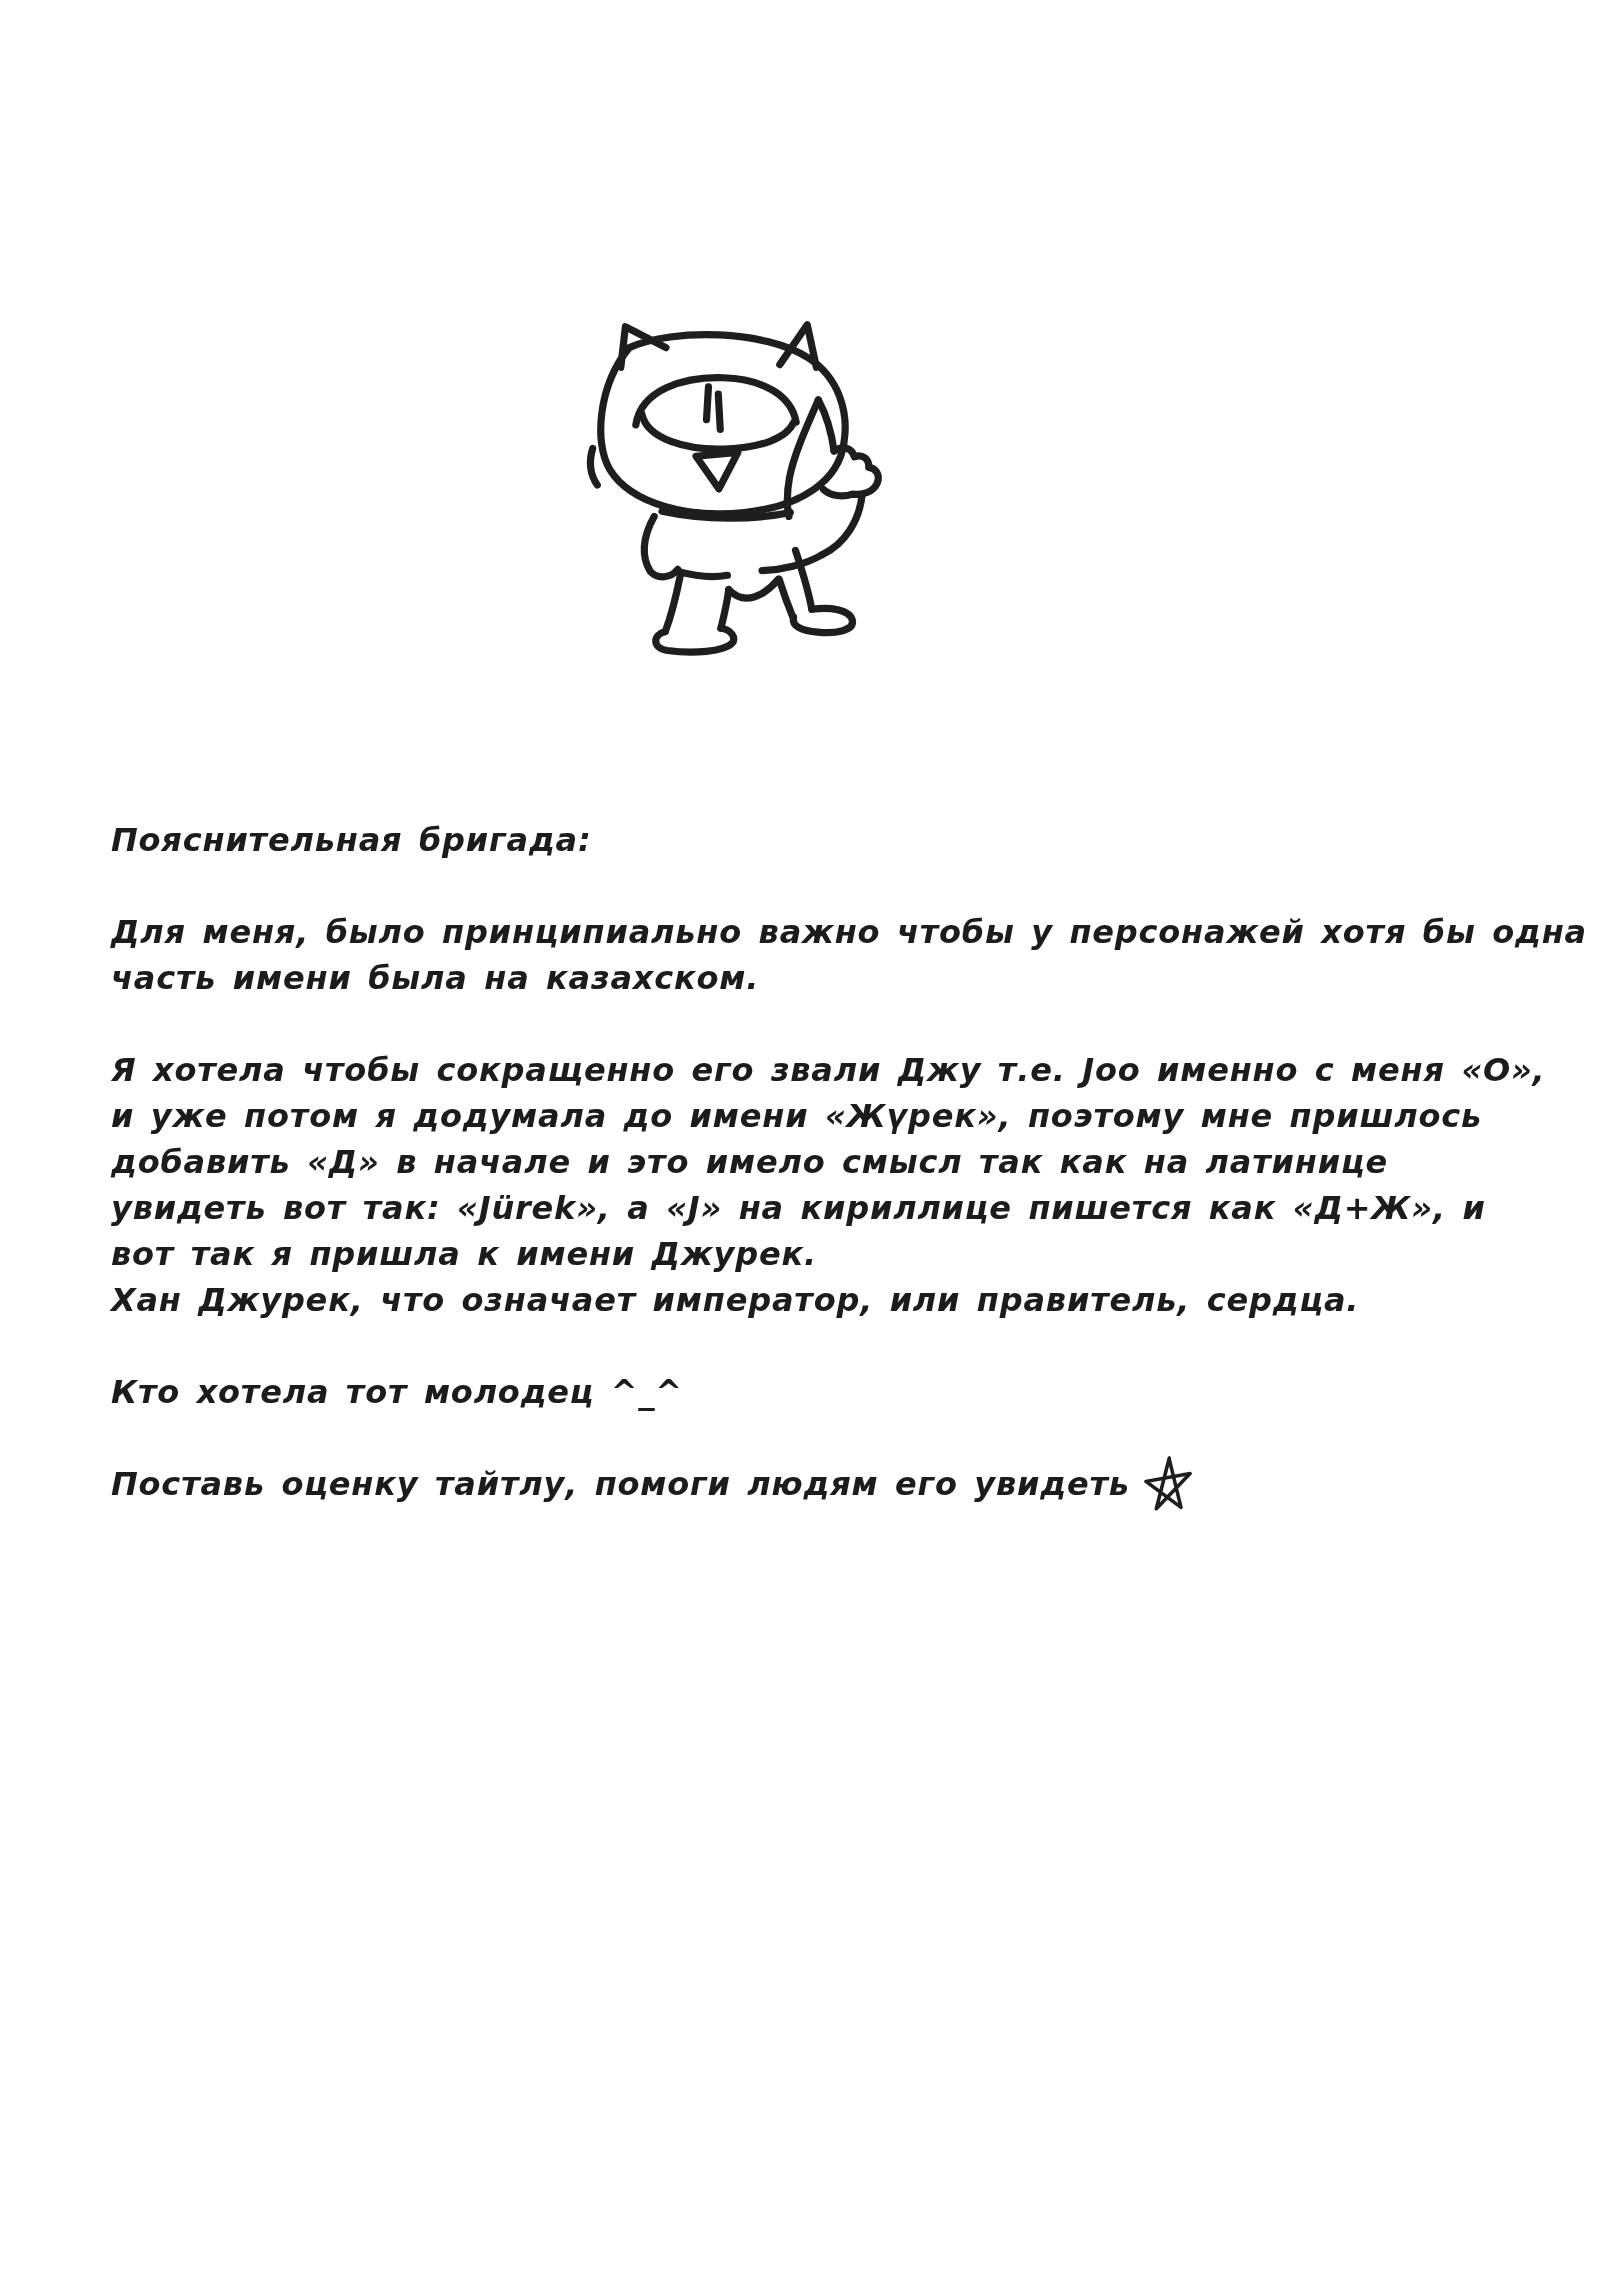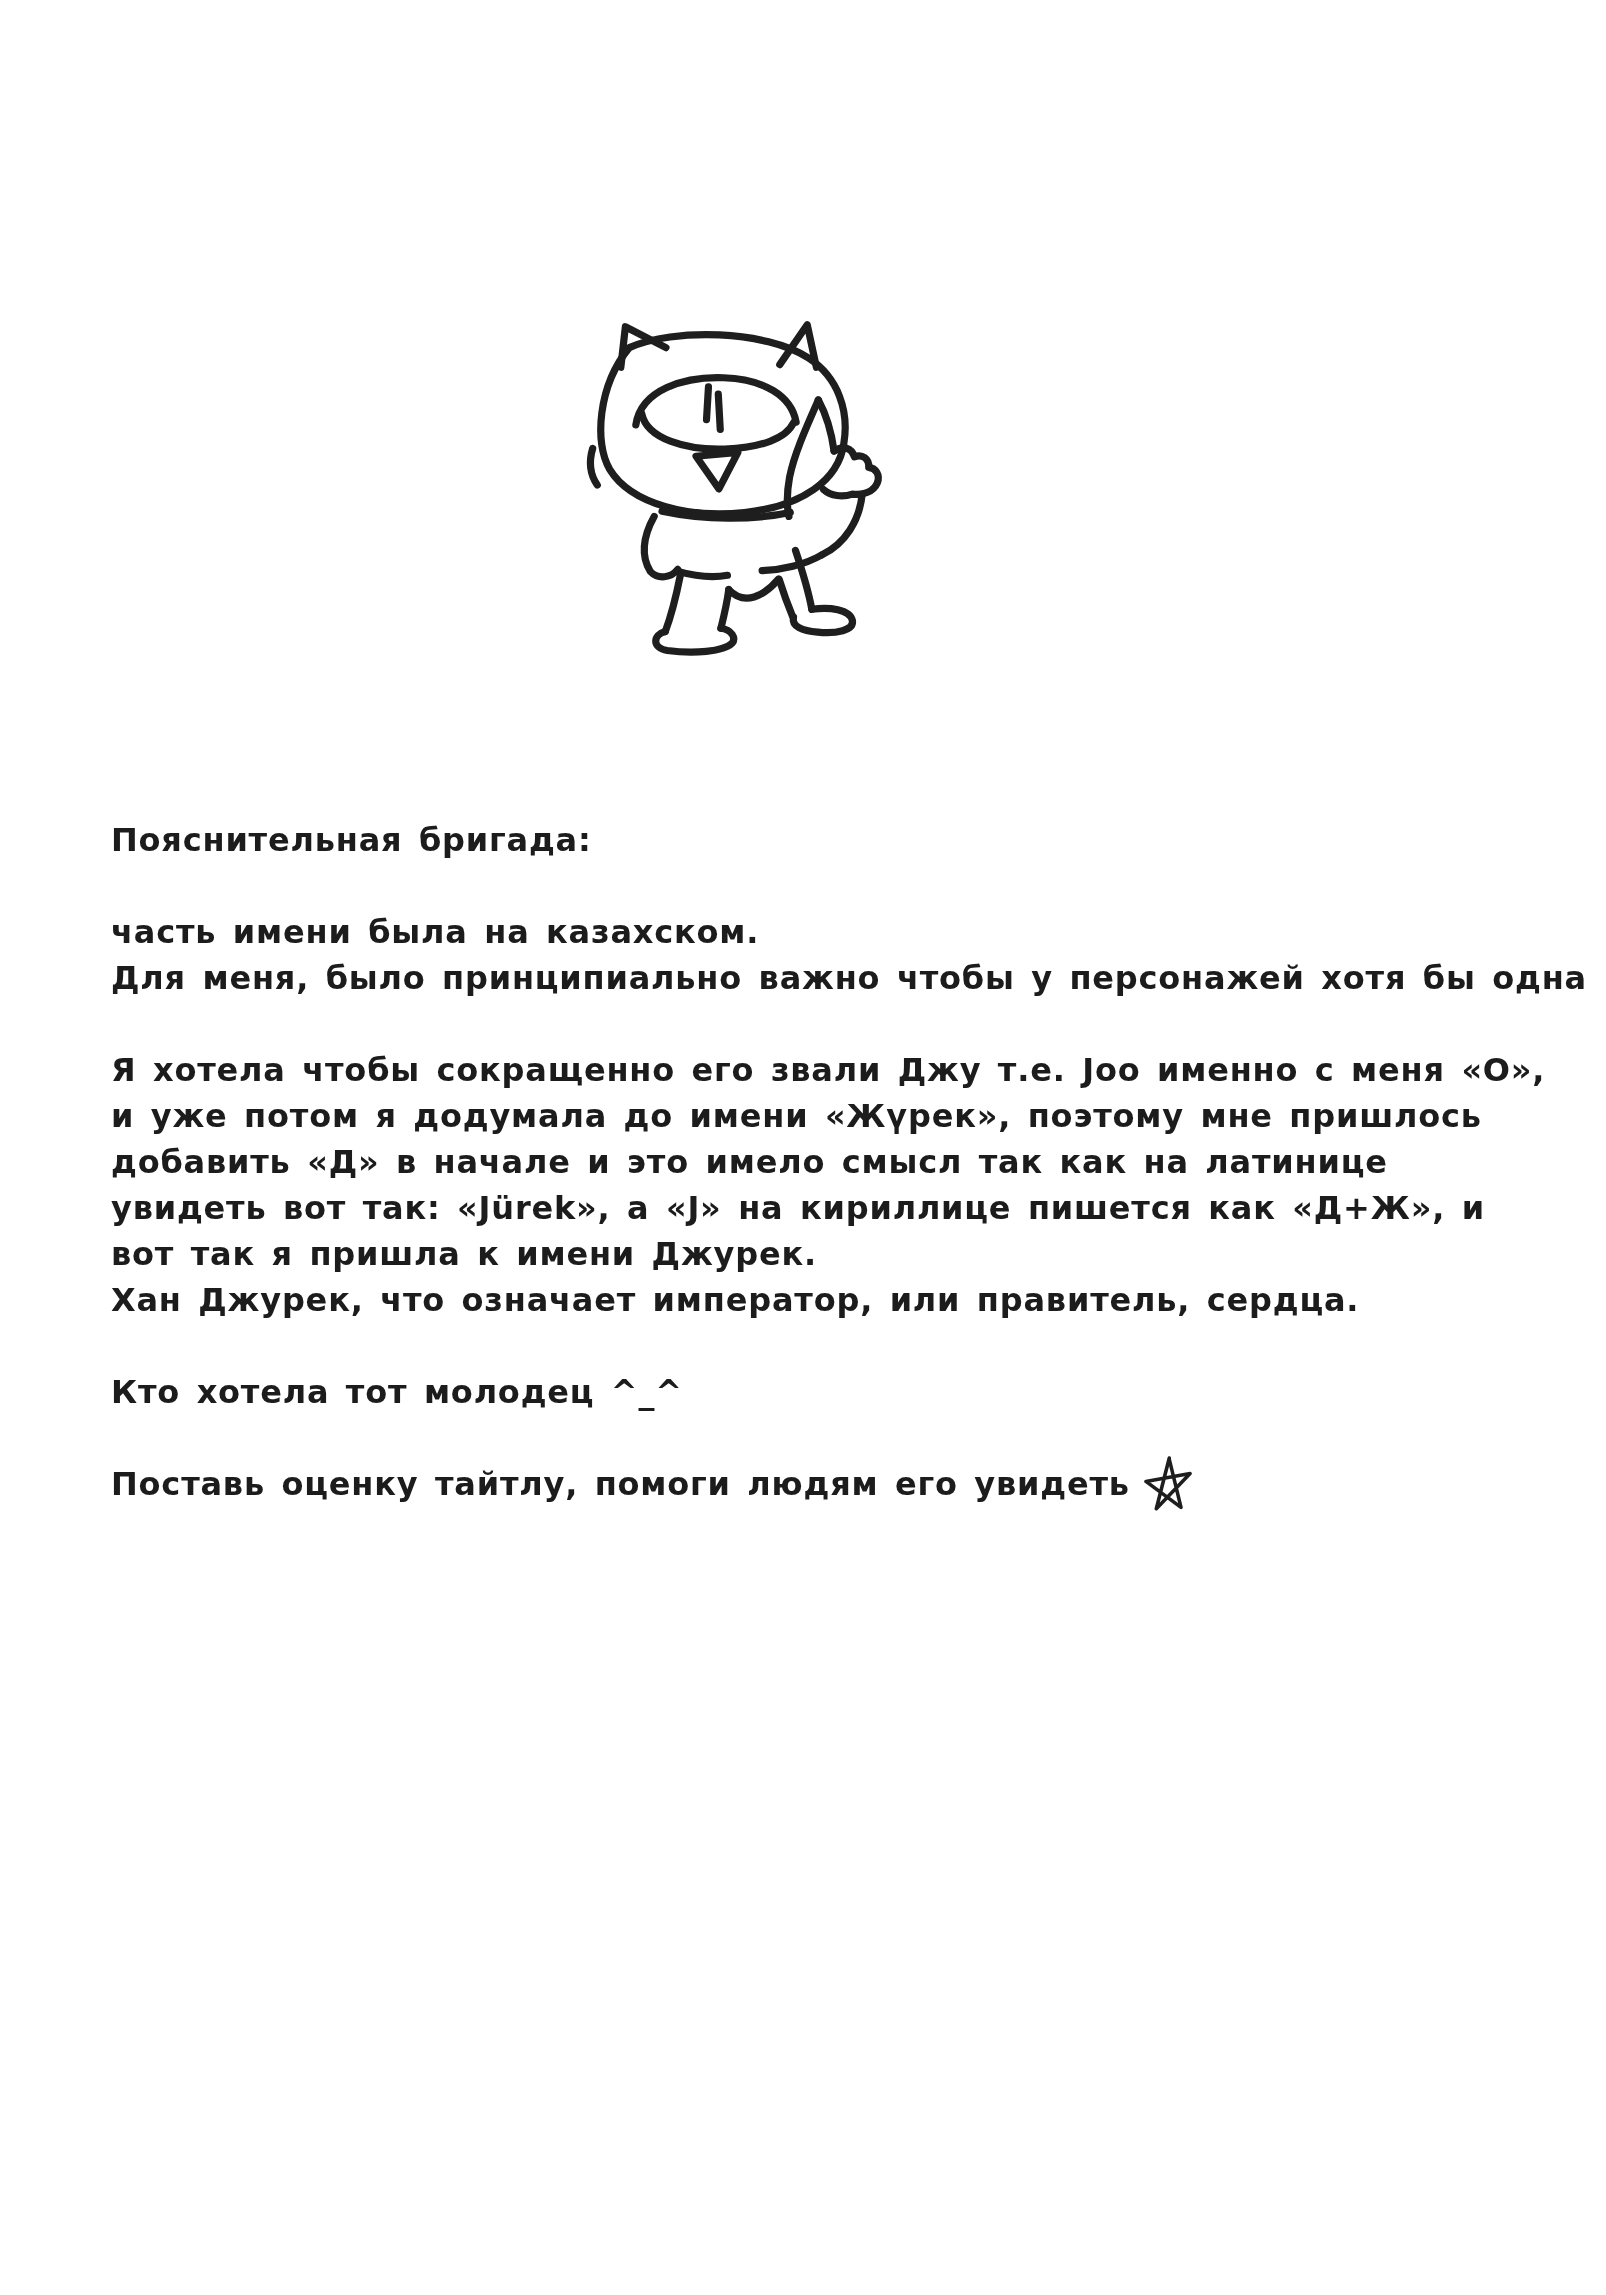--- a/index.html
+++ b/index.html
@@ -23,20 +23,21 @@
   .text-block {
     position: absolute;
     left: 111px; top: 817px;
     width: 1440px;
     color: #1c1c1c;
     font-size: 32px;
     line-height: 46px;
     font-weight: bold;
     letter-spacing: 0.8px;
     word-spacing: 4.6px;
+    font-style: italic;
   }
   .line { white-space: nowrap; }
   .gap { height: 46px; }
   .cta-row { display: flex; align-items: flex-start; }
   .star-wrap {
     display: inline-block;
     width: 52px; height: 58px;
     margin-left: 11.8px;
     margin-top: -6.5px;
   }
@@ -81,22 +82,22 @@
       <path d="M 190 430 C 184 460 176 492 167 516"></path>
       <path d="M 167 516 C 148 521 146 541 170 545 C 210 550 256 547 269 534 C 276 526 268 513 252 511"></path>
       <path d="M 252 511 C 258 487 262 468 264 452"></path>
     </svg>
   </div>
 
   <div class="text-block">
     <div class="line">Пояснительная бригада:</div>
     <div class="gap"></div>
 
+    <div class="line">Для меня, было принципиально важно чтобы у персонажей хотя бы одна</div>
     <div class="line">часть имени была на казахском.</div>
-    <div class="line">Для меня, было принципиально важно чтобы у персонажей хотя бы одна</div>
     <div class="gap"></div>
 
     <div class="line">Я хотела чтобы сокращенно его звали Джу т.е. Joo именно с меня «О»,</div>
     <div class="line">и уже потом я додумала до имени «Жүрек», поэтому мне пришлось</div>
     <div class="line">добавить «Д» в начале и это имело смысл так как на латинице</div>
     <div class="line">увидеть вот так: «Jürek», а «J» на кириллице пишется как «Д+Ж», и</div>
     <div class="line">вот так я пришла к имени Джурек.</div>
     <div class="line">Хан Джурек, что означает император, или правитель, сердца.</div>
     <div class="gap"></div>
 

